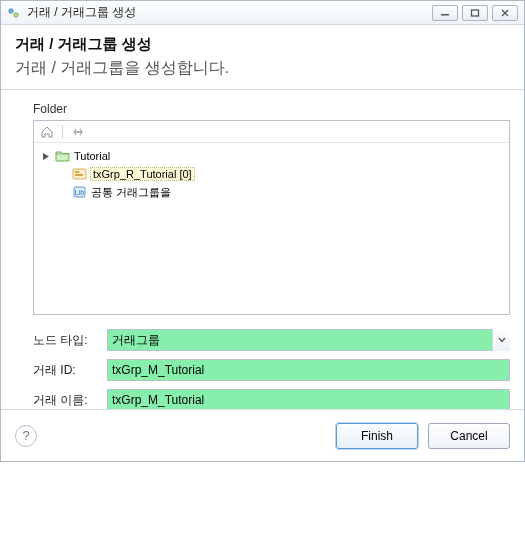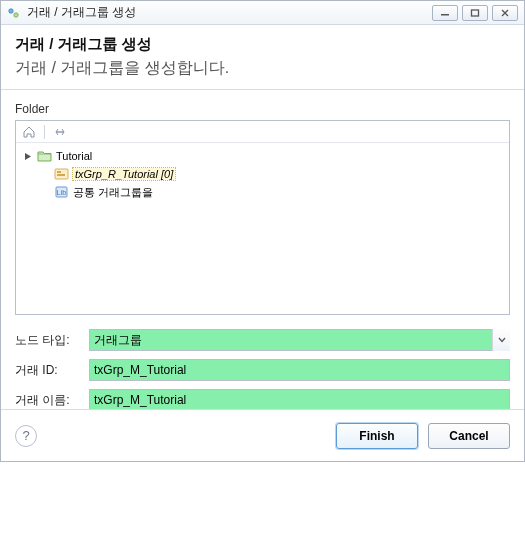--- a/index.html
+++ b/index.html
@@ -56,20 +56,21 @@
     margin: 0;
     font-size: 16px;
     color: #555;
   }
   .body {
     flex: 1;
     padding: 12px 14px 6px 14px;
     display: flex;
     flex-direction: column;
     overflow: hidden;
+    margin-left: 18px;
   }
   .folder-label { margin-bottom: 4px; font-size: 12px; color: #333; }
   .treebox {
     border: 1px solid #b8c0cc;
     background: #fff;
     flex: none;
     height: 195px;
     display: flex;
     flex-direction: column;
     overflow: hidden;
@@ -104,21 +105,20 @@
     white-space: nowrap;
   }
   .tw { width: 12px; display:inline-flex; align-items:center; justify-content:center; color:#666; font-size:10px;}
   .node-icon { width:16px; height:16px; display:inline-flex; align-items:center; justify-content:center;}
   .node-label { font-size: 11px; }
   .indent-2 { padding-left: 34px; }
   .selected .node-label {
     background: #fff8d6;
     outline: 1px dotted #c8b860;
     padding: 0 2px;
-    font-style: italic;
   }
   .form-grid {
     margin-top: 14px;
     display: grid;
     grid-template-columns: 68px 1fr;
     row-gap: 8px;
     column-gap: 6px;
     align-items: center;
   }
   .form-label { font-size: 12px; color: #222; }
@@ -164,21 +164,20 @@
   .btn {
     min-width: 82px;
     height: 26px;
     border: 1px solid #9aa6b6;
     border-radius: 3px;
     background: linear-gradient(#fefefe,#eef2f8);
     font-size: 12px;
     cursor: pointer;
     padding: 0 12px;
     font-family: inherit;
-    font-weight: bold;
   }
   .btn.primary {
     border: 1px solid #5b9bd5;
     box-shadow: 0 0 0 1px rgba(91,155,213,0.4);
     background: linear-gradient(#fdfefe,#e6f1fb);
   }
 </style>
 </head>
 <body>
 

